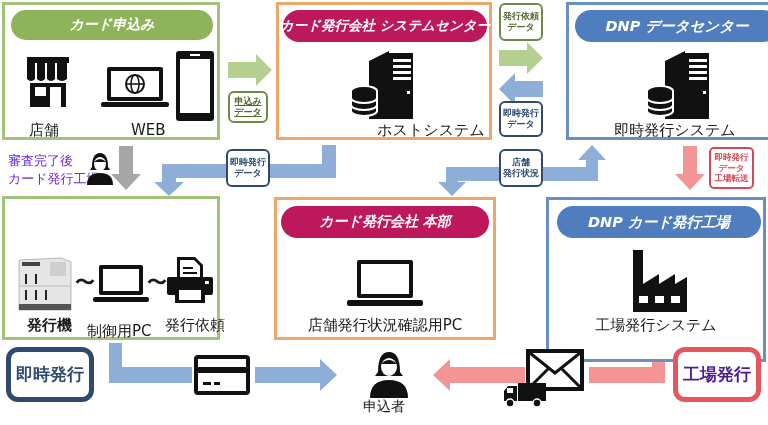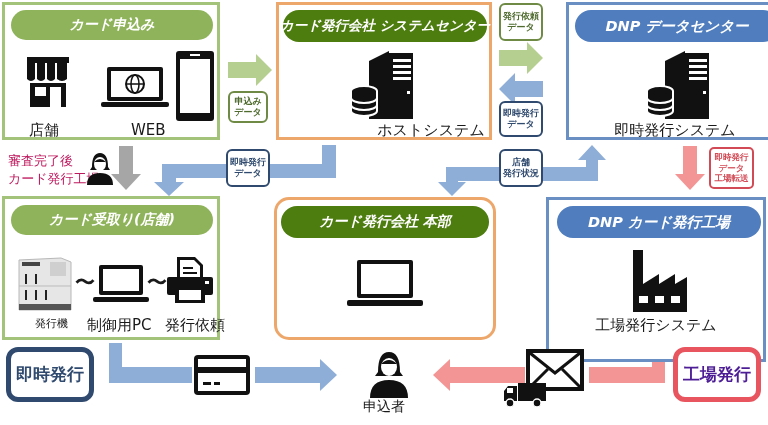--- a/index.html
+++ b/index.html
@@ -7,38 +7,38 @@
   body { position: relative; font-family: "DejaVu Sans", "Liberation Sans", sans-serif; color: #1a1a1a; }
 
   .panel { position: absolute; border: 3px solid; background: #fff; }
   .panel.green  { border-color: #a3c27a; }
   .panel.orange { border-color: #eea76a; }
   .panel.blue   { border-color: #6a8fc2; }
 
   .pill { position: absolute; border-radius: 18px; color: #fff; font-weight: bold; font-size: 14px;
           display: flex; align-items: center; justify-content: center; white-space: nowrap; font-style: italic; }
   .pill.green  { background: #8fb35a; }
-  .pill.orange { background: #4d7c0f; }
+  .pill.orange { background: #be185d; }
   .pill.blue   { background: #4f7dbd; }
 
   .caption { position: absolute; font-size: 14px; color: #1a1a1a; white-space: nowrap; text-align: center; }
 
   .tag { position: absolute; border: 2.5px solid; border-radius: 6px; background: #fff;
          font-size: 9px; font-weight: bold; line-height: 11px; text-align: center;
          display: flex; flex-direction: column; align-items: center; justify-content: center; }
   .tag.green { border-color: #6e8a45; color: #4f6b2e; }
   .tag.navy  { border-color: #2f4a6e; color: #2f4a6e; }
   .tag.red   { border-color: #d24a55; color: #d24a55; }
 
   .badge { position: absolute; border: 5px solid; border-radius: 12px; background: #fff;
            font-size: 17px; font-weight: bold; display: flex; align-items: center; justify-content: center; }
   .badge.navy { border-color: #2f4a6e; color: #2f4a6e; }
   .badge.red  { border-color: #e8555f; color: #4c1d95; }
 
-  .side-note { position: absolute; font-size: 13px; line-height: 18px; color: #be185d; }
+  .side-note { position: absolute; font-size: 13px; line-height: 18px; color: #6d28d9; }
   svg { position: absolute; overflow: visible; }
 </style>
 </head>
 <body>
 
 <svg width="768" height="425" style="left:0;top:0;">
 
   <polygon fill="#b5cf91" points="228,62 256,62 256,54 272,70 256,86 256,78 228,78"></polygon>
 
   <polygon fill="#b5cf91" points="499,50 527,50 527,42 543,58 527,74 527,66 499,66"></polygon>
@@ -82,21 +82,21 @@
   </svg>
   <div class="caption" style="left:126px;top:116px;font-size:15px;">WEB</div>
 
   <svg width="38" height="70" style="left:171px;top:46px;">
     <rect x="0" y="0" width="38" height="70" rx="3" fill="#111"></rect>
     <rect x="4" y="8" width="30" height="54" fill="#fff"></rect>
     <rect x="14" y="3" width="10" height="2" fill="#fff"></rect>
   </svg>
 </div>
 
-<div class="tag green" style="left:228px;top:91px;width:40px;height:32px;">
+<div class="tag green" style="left:228px;top:91px;width:40px;height:32px;text-decoration:underline;">
   <span>申込み</span>
   <span>データ</span>
 </div>
 
 <div class="panel orange" style="left:276px;top:2px;width:216px;height:138px;">
   <div class="pill orange" style="left:4px;top:5px;width:204px;height:32px;font-size:13.5px;">カード発行会社 システムセンター</div>
   <svg width="64" height="70" style="left:72px;top:46px;">
     <path d="M18,10 L38,0 L38,68 L18,68 Z" fill="#111"></path>
     <rect x="38" y="2" width="24" height="66" fill="#111"></rect>
     <rect x="42" y="8" width="18" height="3" fill="#fff"></rect>
@@ -158,21 +158,20 @@
   <span>発行状況</span>
 </div>
 
 <div class="tag red" style="left:709px;top:147px;width:45px;height:42px;font-size:8.5px;line-height:10.5px;border-radius:5px;">
   <span>即時発行</span>
   <span>データ</span>
   <span>工場転送</span>
 </div>
 
 <div class="panel green" style="left:2px;top:196px;width:218px;height:144px;">
-  <div class="pill green" style="left:6px;top:6px;width:202px;height:30px;">カード受取り(店舗)</div>
 
   <svg width="56" height="58" style="left:12px;top:55px;">
     <path d="M2,6 L44,4 L54,8 L54,56 L2,56 Z" fill="#e6e6e6" stroke="#b8b8b8" stroke-width="1"></path>
     <rect x="2" y="50" width="52" height="6" fill="#555"></rect>
     <rect x="5" y="8" width="18" height="4" fill="#444"></rect>
     <rect x="33" y="8" width="16" height="14" fill="#cfcfcf"></rect>
     <line x1="9" y1="20" x2="9" y2="30" stroke="#222" stroke-width="2"></line>
     <line x1="19" y1="20" x2="19" y2="30" stroke="#222" stroke-width="2"></line>
     <line x1="9" y1="36" x2="9" y2="46" stroke="#222" stroke-width="2"></line>
     <line x1="19" y1="36" x2="19" y2="46" stroke="#222" stroke-width="2"></line>
@@ -194,32 +193,33 @@
     <path d="M10,0 h18 l8,8 v14 h-26 Z" fill="#111"></path>
     <path d="M13,3 h14 l6,6 v12 h-20 Z" fill="#fff"></path>
     <rect x="16" y="10" width="10" height="2" fill="#111"></rect>
     <rect x="16" y="15" width="14" height="2" fill="#111"></rect>
     <rect x="0" y="20" width="46" height="18" rx="2" fill="#111"></rect>
     <rect x="8" y="30" width="30" height="16" fill="#111"></rect>
     <rect x="12" y="33" width="22" height="10" fill="#fff"></rect>
     <rect x="38" y="24" width="4" height="3" fill="#fff"></rect>
   </svg>
 
-  <div class="caption" style="left:30px;top:117px;font-size:11px;">発行機</div>
-  <div class="caption" style="left:82px;top:117px;font-size:15px;">制御用PC</div>
+  <div class="caption" style="left:22px;top:117px;font-size:15px;font-weight:bold;">発行機</div>
+  <div class="caption" style="left:82px;top:123px;font-size:15px;">制御用PC</div>
   <div class="caption" style="left:160px;top:117px;font-size:15px;">発行依頼</div>
 </div>
 
-<div class="panel orange" style="left:274px;top:197px;width:222px;height:143px;border-radius:15px;">
+<div class="panel orange" style="left:274px;top:197px;width:222px;height:143px;">
   <div class="pill orange" style="left:4px;top:6px;width:208px;height:32px;">カード発行会社 本部</div>
   <svg width="76" height="46" style="left:70px;top:60px;">
     <rect x="10" y="0" width="56" height="38" rx="2" fill="#111"></rect>
     <rect x="14" y="4" width="48" height="30" fill="#fff"></rect>
     <rect x="0" y="40" width="76" height="6" rx="2" fill="#111"></rect>
   </svg>
+  <div class="caption" style="left:0;width:216px;top:116px;font-size:15px;">店舗発行状況確認用PC</div>
 </div>
 
 <div class="panel blue" style="left:546px;top:197px;width:220px;height:165px;">
   <div class="pill blue" style="left:8px;top:6px;width:204px;height:32px;font-size:14.5px;">DNP カード発行工場</div>
   <svg width="54" height="62" style="left:84px;top:50px;">
     <path d="M0,62 L0,0 L10,0 L10,34 L26,24 L26,34 L42,24 L42,34 L54,27 L54,62 Z" fill="#111"></path>
     <rect x="6" y="46" width="9" height="7" fill="#fff"></rect>
     <rect x="22" y="46" width="9" height="7" fill="#fff"></rect>
     <rect x="38" y="46" width="9" height="7" fill="#fff"></rect>
   </svg>

